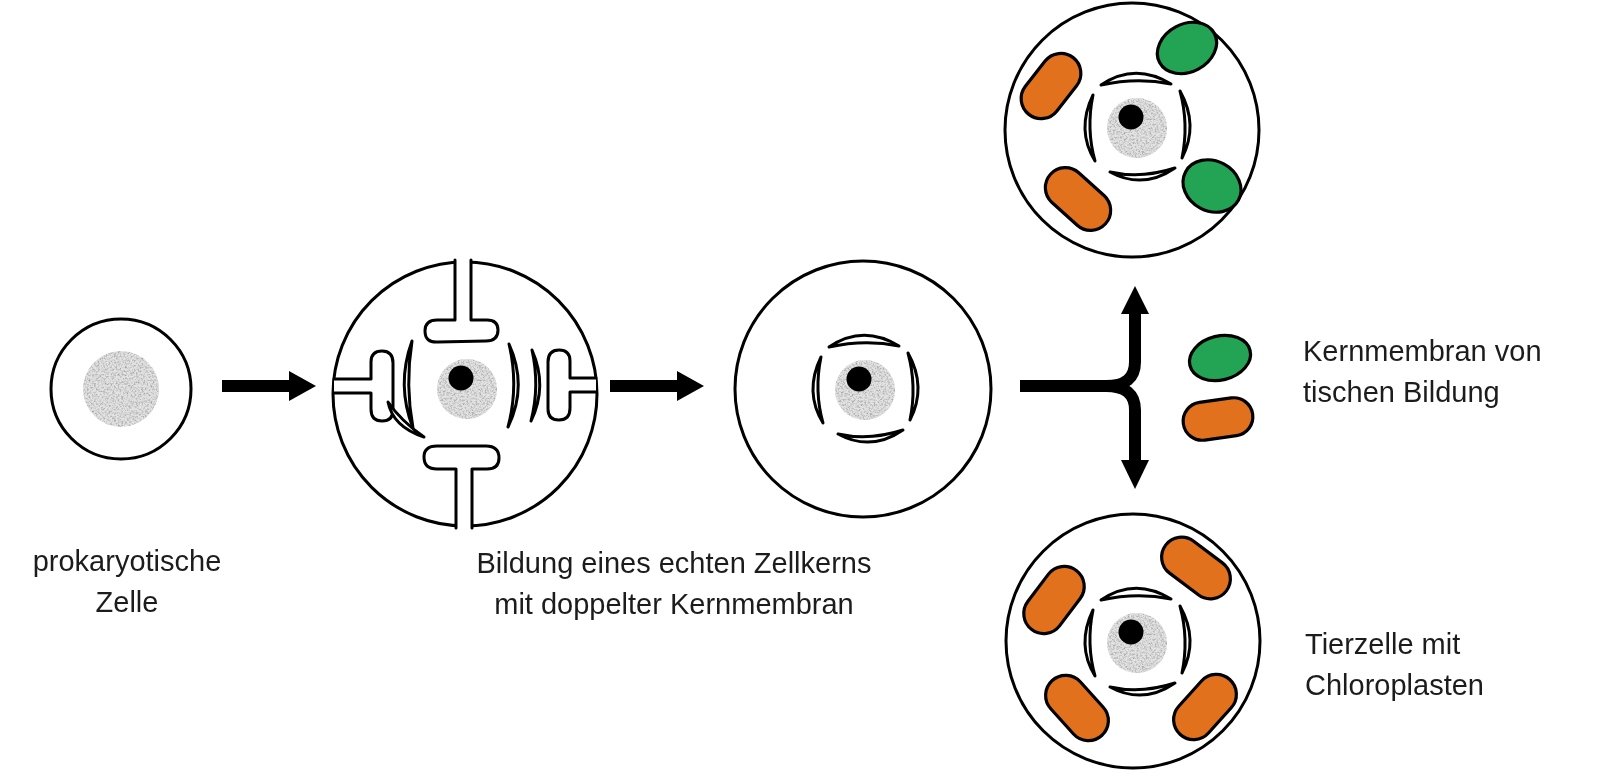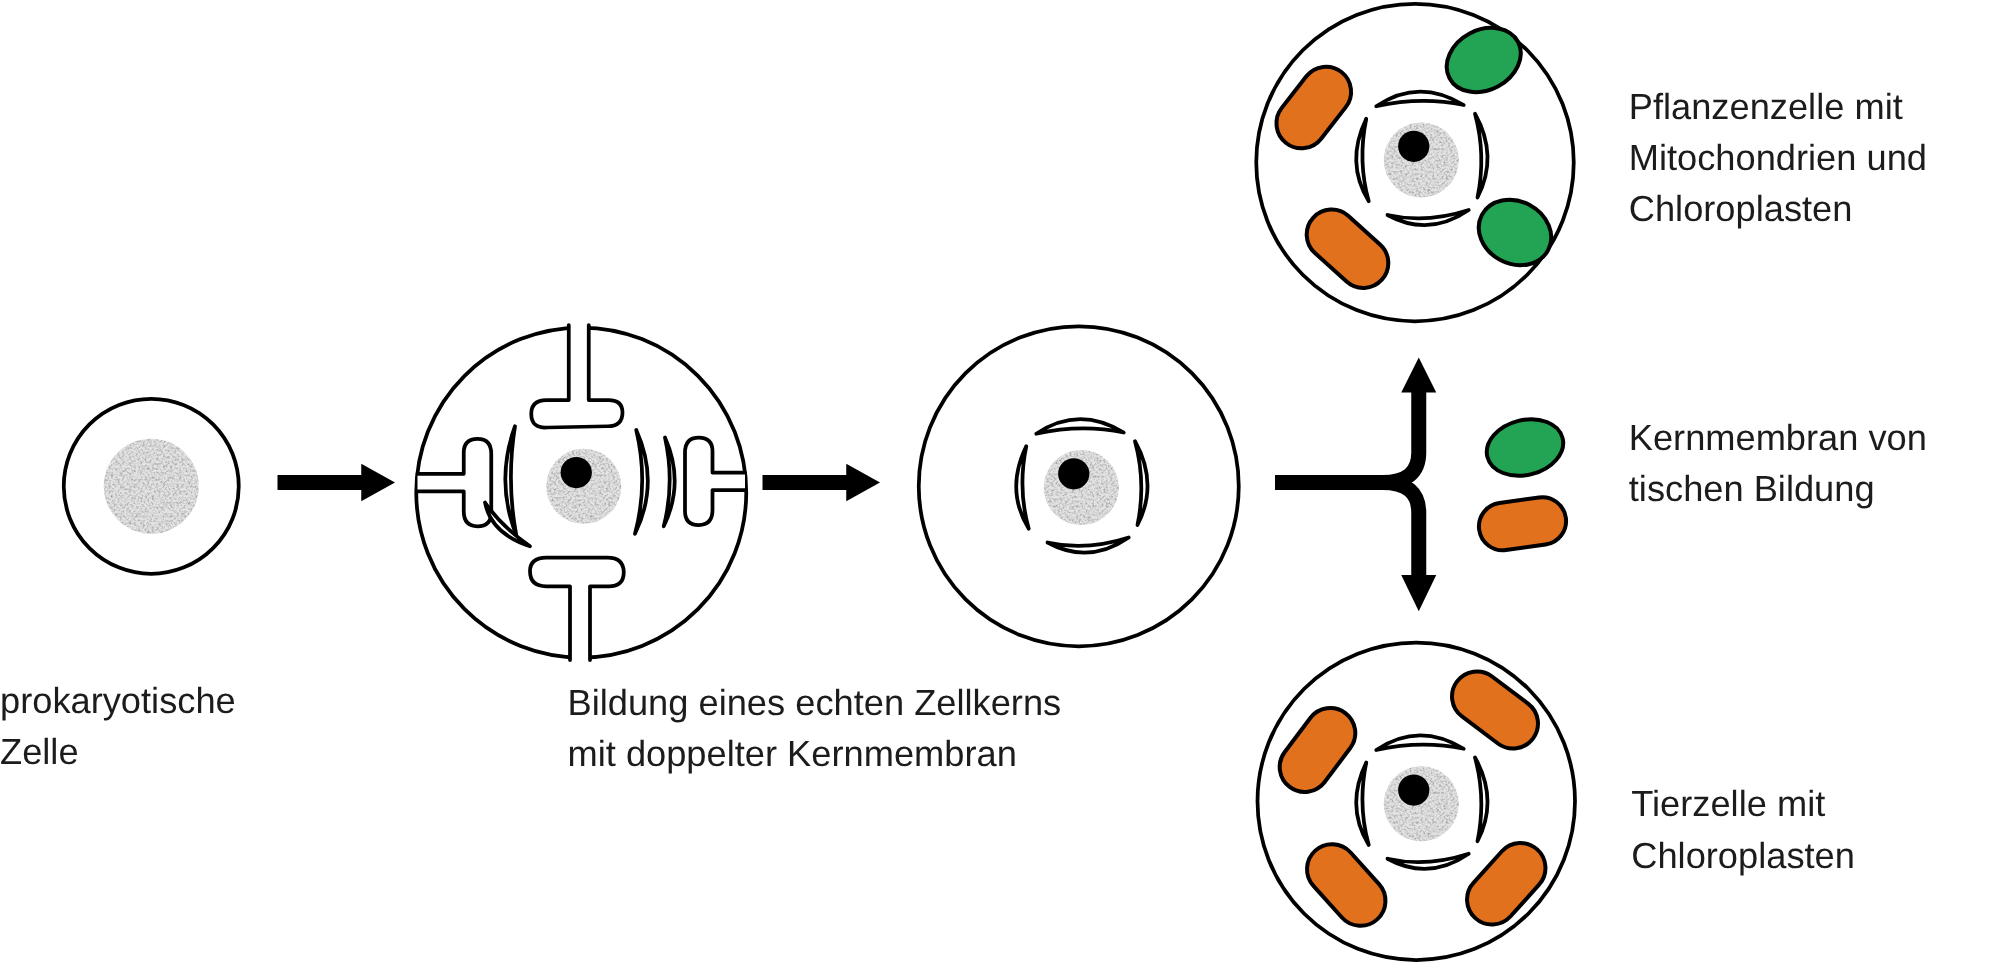--- a/index.html
+++ b/index.html
@@ -1,20 +1,20 @@
 <!DOCTYPE html>
 <html style="--mitochondrion: #E2711D; --chloroplast: #22A454; --outline: #000000; --nucleoid_fill: #e3e3e3; --text: #1c1c1c;"><head>
 <meta charset="utf-8">
 <style>
   html,body{margin:0;padding:0;background:#ffffff}
   #stage{position:relative;width:1607px;height:773px;background:#fff;overflow:hidden;
          font-family:"Liberation Sans",sans-serif}
   #art{position:absolute;left:0;top:0}
   .label{position:absolute;font-size:29px;line-height:41px;color:#1c1c1c;white-space:nowrap}
-  .center{}
+  .center{text-align:center}
   .membrane{fill:#ffffff;stroke:#000;stroke-width:3}
   .speck{fill:#e3e3e3}
   .dot{fill:#000}
   .env,.invag{fill:#ffffff;stroke:#000;stroke-width:3;stroke-linejoin:round;stroke-linecap:round}
   .mito{fill:var(--mitochondrion,#E2711D);stroke:#000;stroke-width:3.2}
   .chloro{fill:var(--chloroplast,#22A454);stroke:#000;stroke-width:3.2}
   .thick{stroke:#000;stroke-width:12;fill:none}
   .head{fill:#000;stroke:none}
 </style>
 </head>
@@ -124,25 +124,20 @@
   <div class="label center" style="left:0px;top:541px;width:254px">
     <div>prokaryotische</div>
     <div>Zelle</div>
   </div>
 
   <div class="label center" style="left:454px;top:543px;width:440px">
     <div>Bildung eines echten Zellkerns</div>
     <div>mit doppelter Kernmembran</div>
   </div>
 
-  <div class="label" style="left:1303px;top:66px">
-    <div>Pflanzenzelle mit</div>
-    <div>Mitochondrien und</div>
-    <div>Chloroplasten</div>
-  </div>
 
   <div class="label" style="left:1303px;top:331px">
     <div>Kernmembran von</div>
     <div>tischen Bildung</div>
   </div>
 
   <div class="label" style="left:1305px;top:624px">
     <div>Tierzelle mit</div>
     <div>Chloroplasten</div>
   </div>

